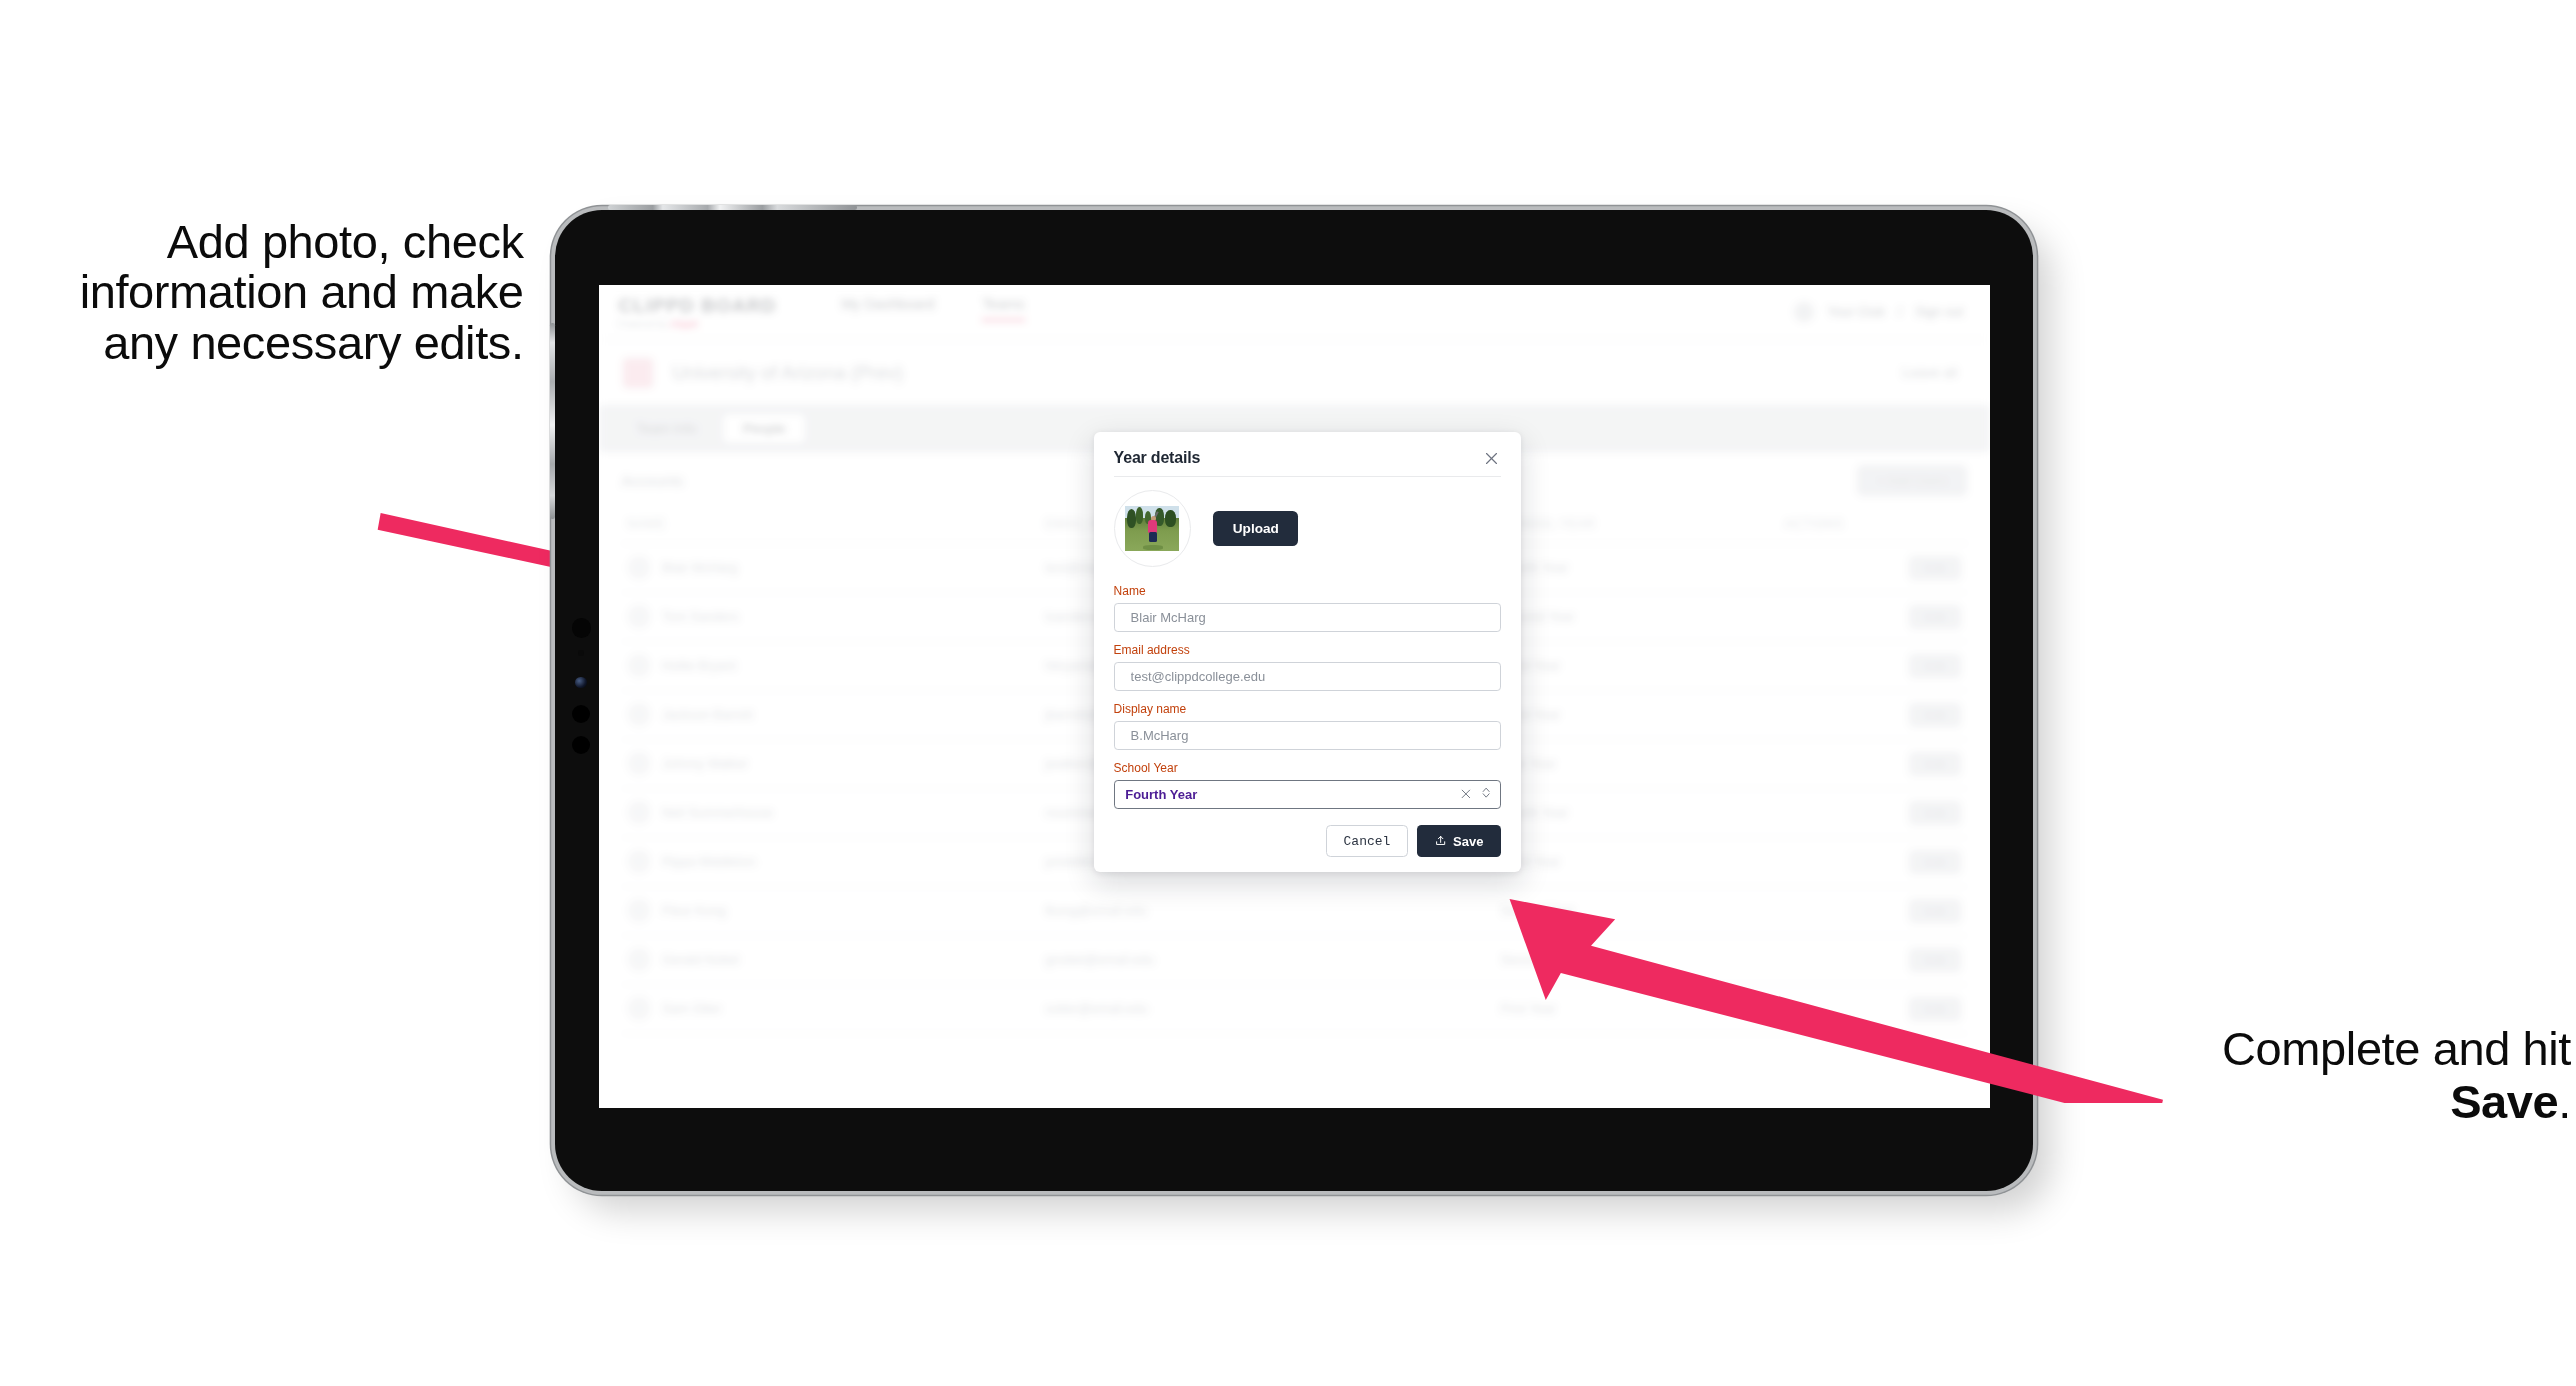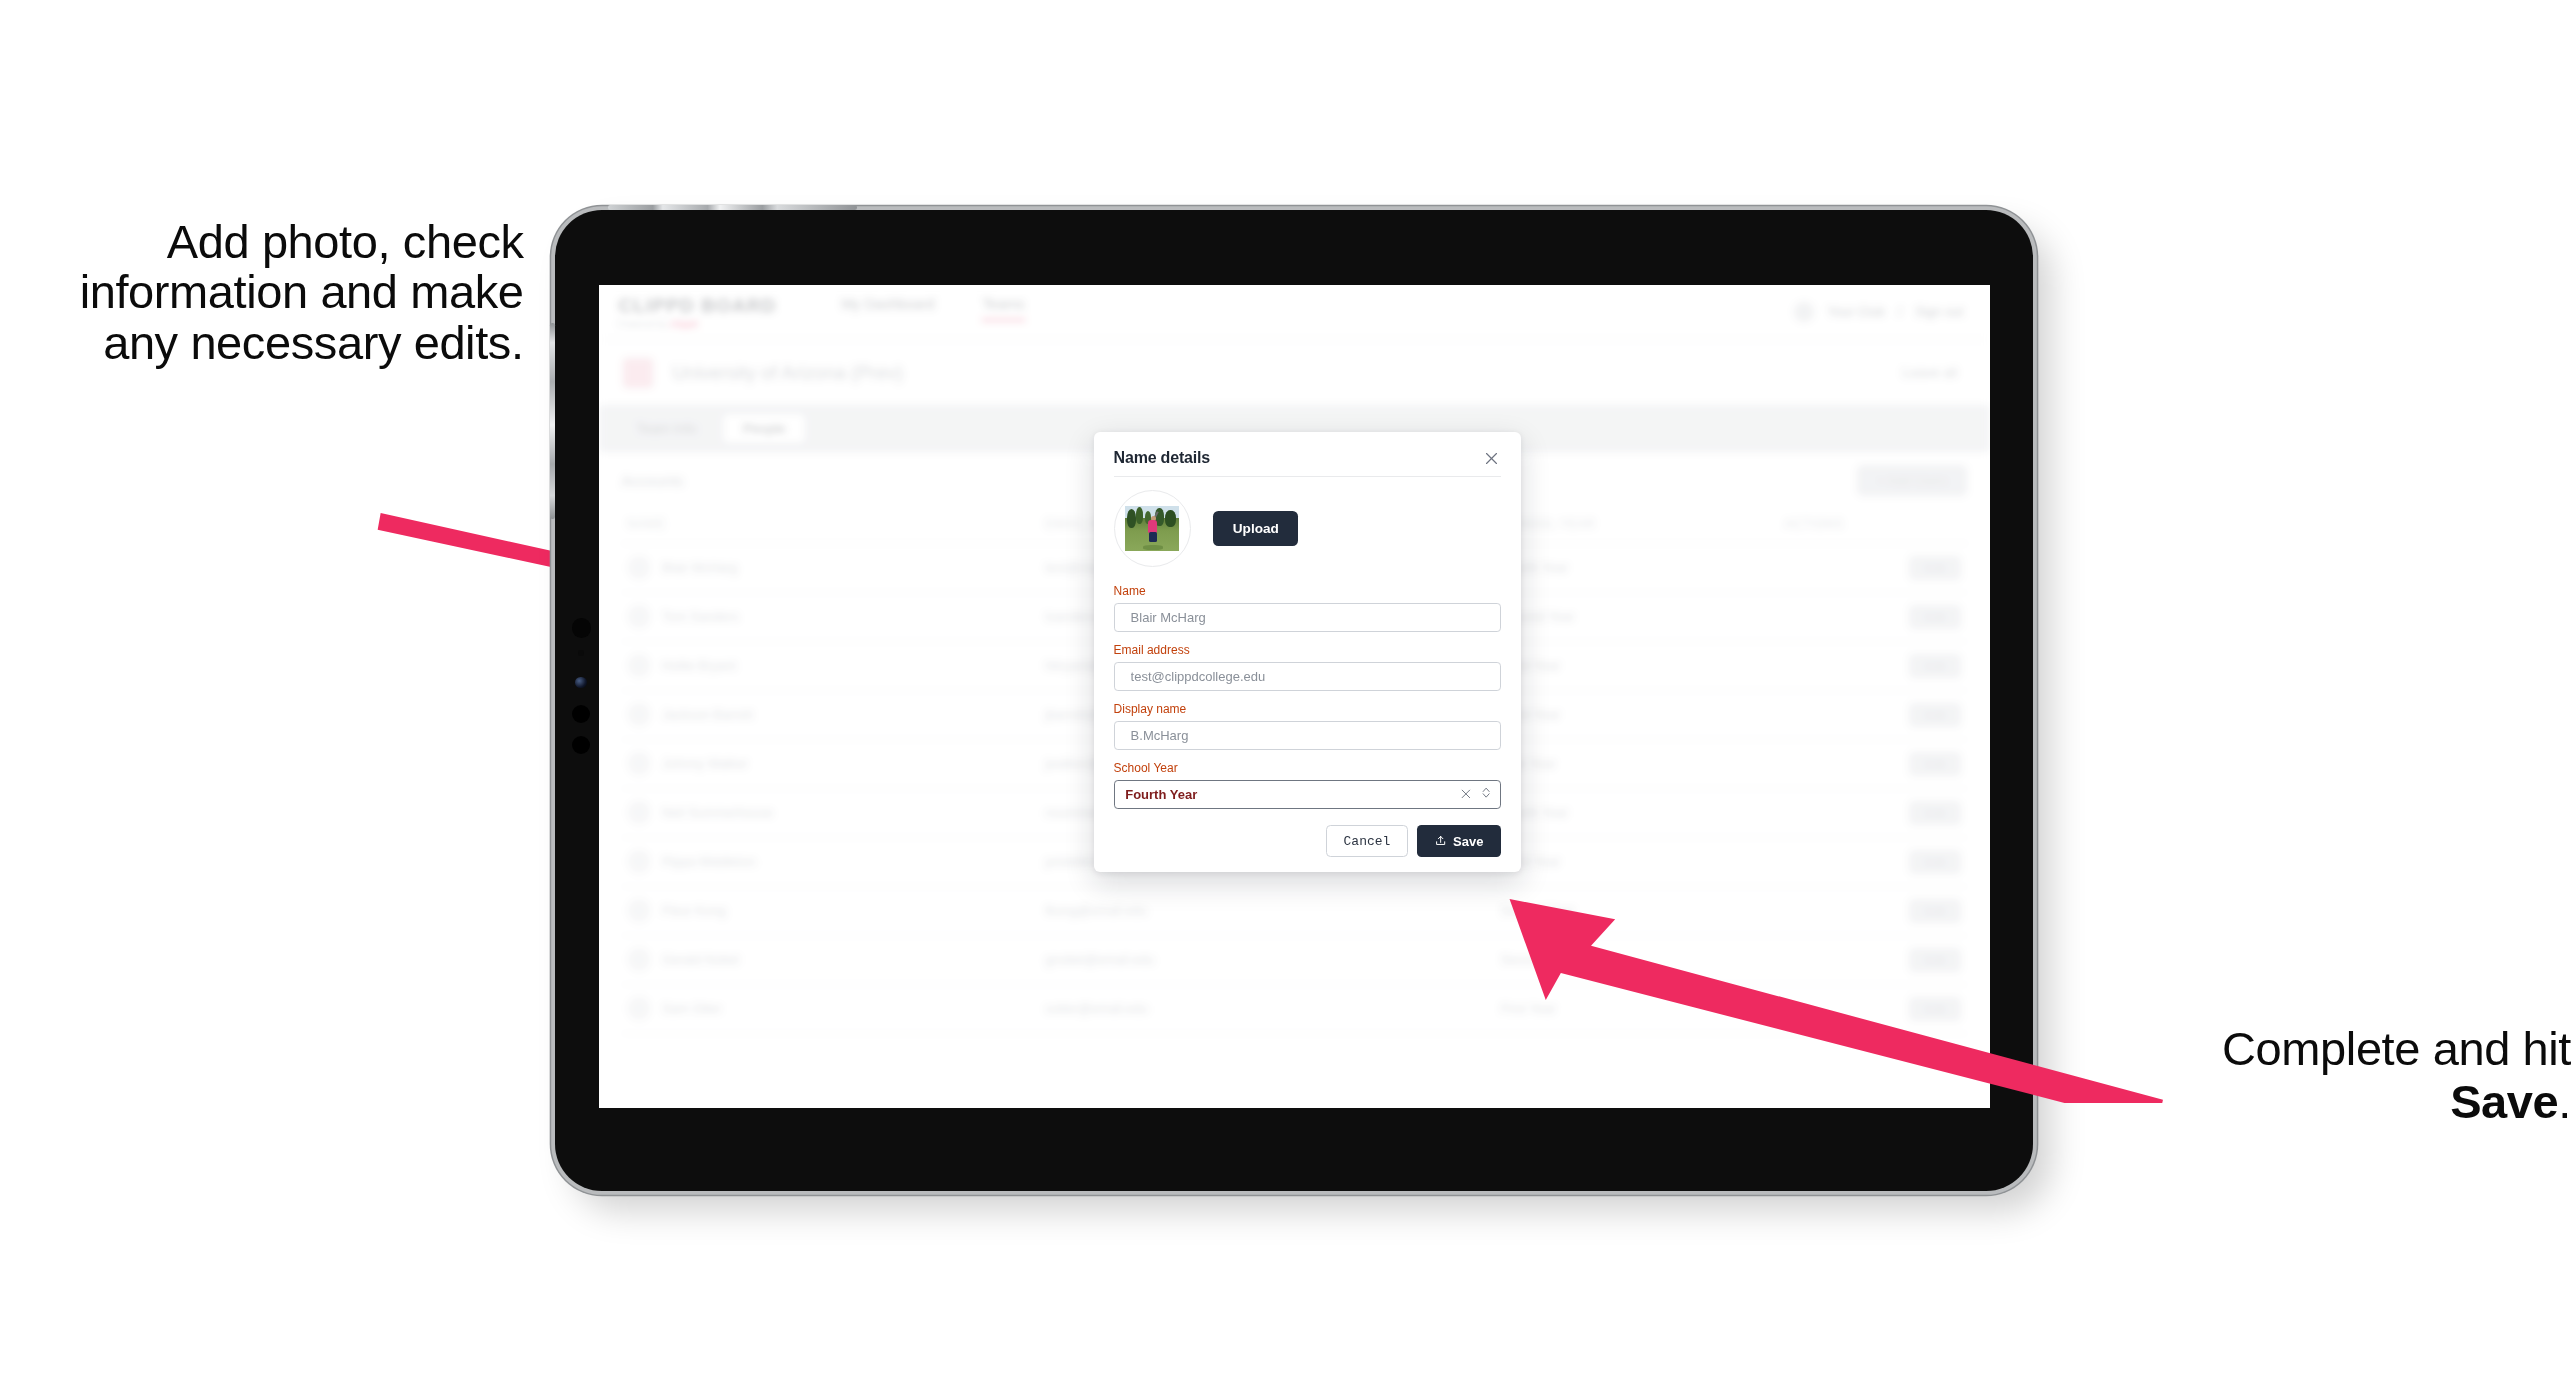--- a/index.html
+++ b/index.html
@@ -420,21 +420,21 @@
     height: 29px;
     border: 0.8px solid #6f7681;
     border-radius: 3.8px;
     padding: 0 10.6px;
     box-sizing: border-box;
     background: #ffffff;
     cursor: pointer;
   }
   #select-value {
     font-size: 13px;
-    color: #7f1d1d;
+    color: #4c1d95;
     font-weight: 600;
   }
   #select-icons {
     margin-left: auto;
     display: flex;
     align-items: center;
     gap: 10.6px;
     color: #707681;
   }
 
@@ -649,21 +649,21 @@
             </tbody>
         </table>
       </div>
     </div>
 
     <div id="modal-overlay"></div>
 
     <div id="modal">
 
       <div id="modal-titlebar">
-        <div id="modal-title">Name details</div>
+        <div id="modal-title">Year details</div>
         <div id="modal-close">
           <svg width="13" height="13" viewBox="0 0 17 17" aria-hidden="true">
             <path d="M2 2 L15 15 M15 2 L2 15" stroke="currentColor" stroke-width="1.5" fill="none" stroke-linecap="round"></path>
           </svg>
         </div>
       </div>
 
       <div id="modal-photo-row">
         <div id="modal-avatar">
           <div id="avatar-photo">

